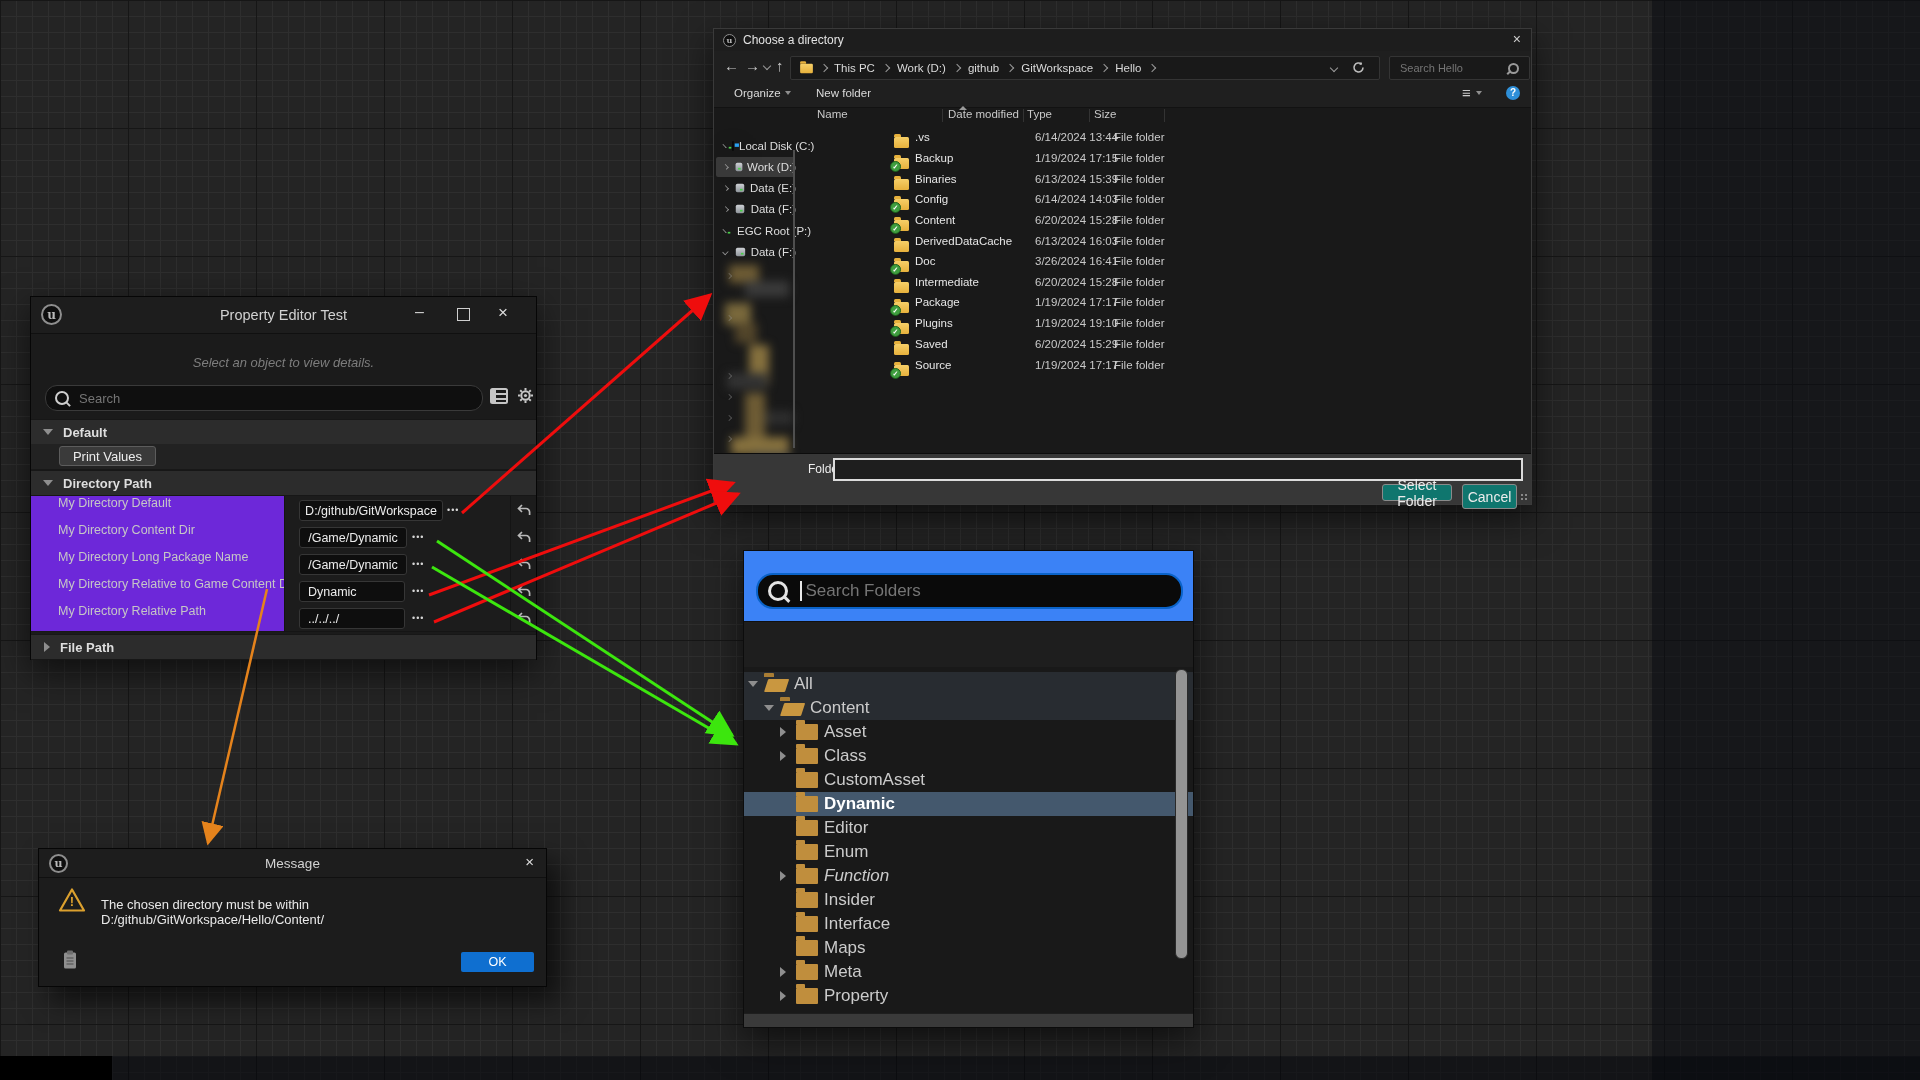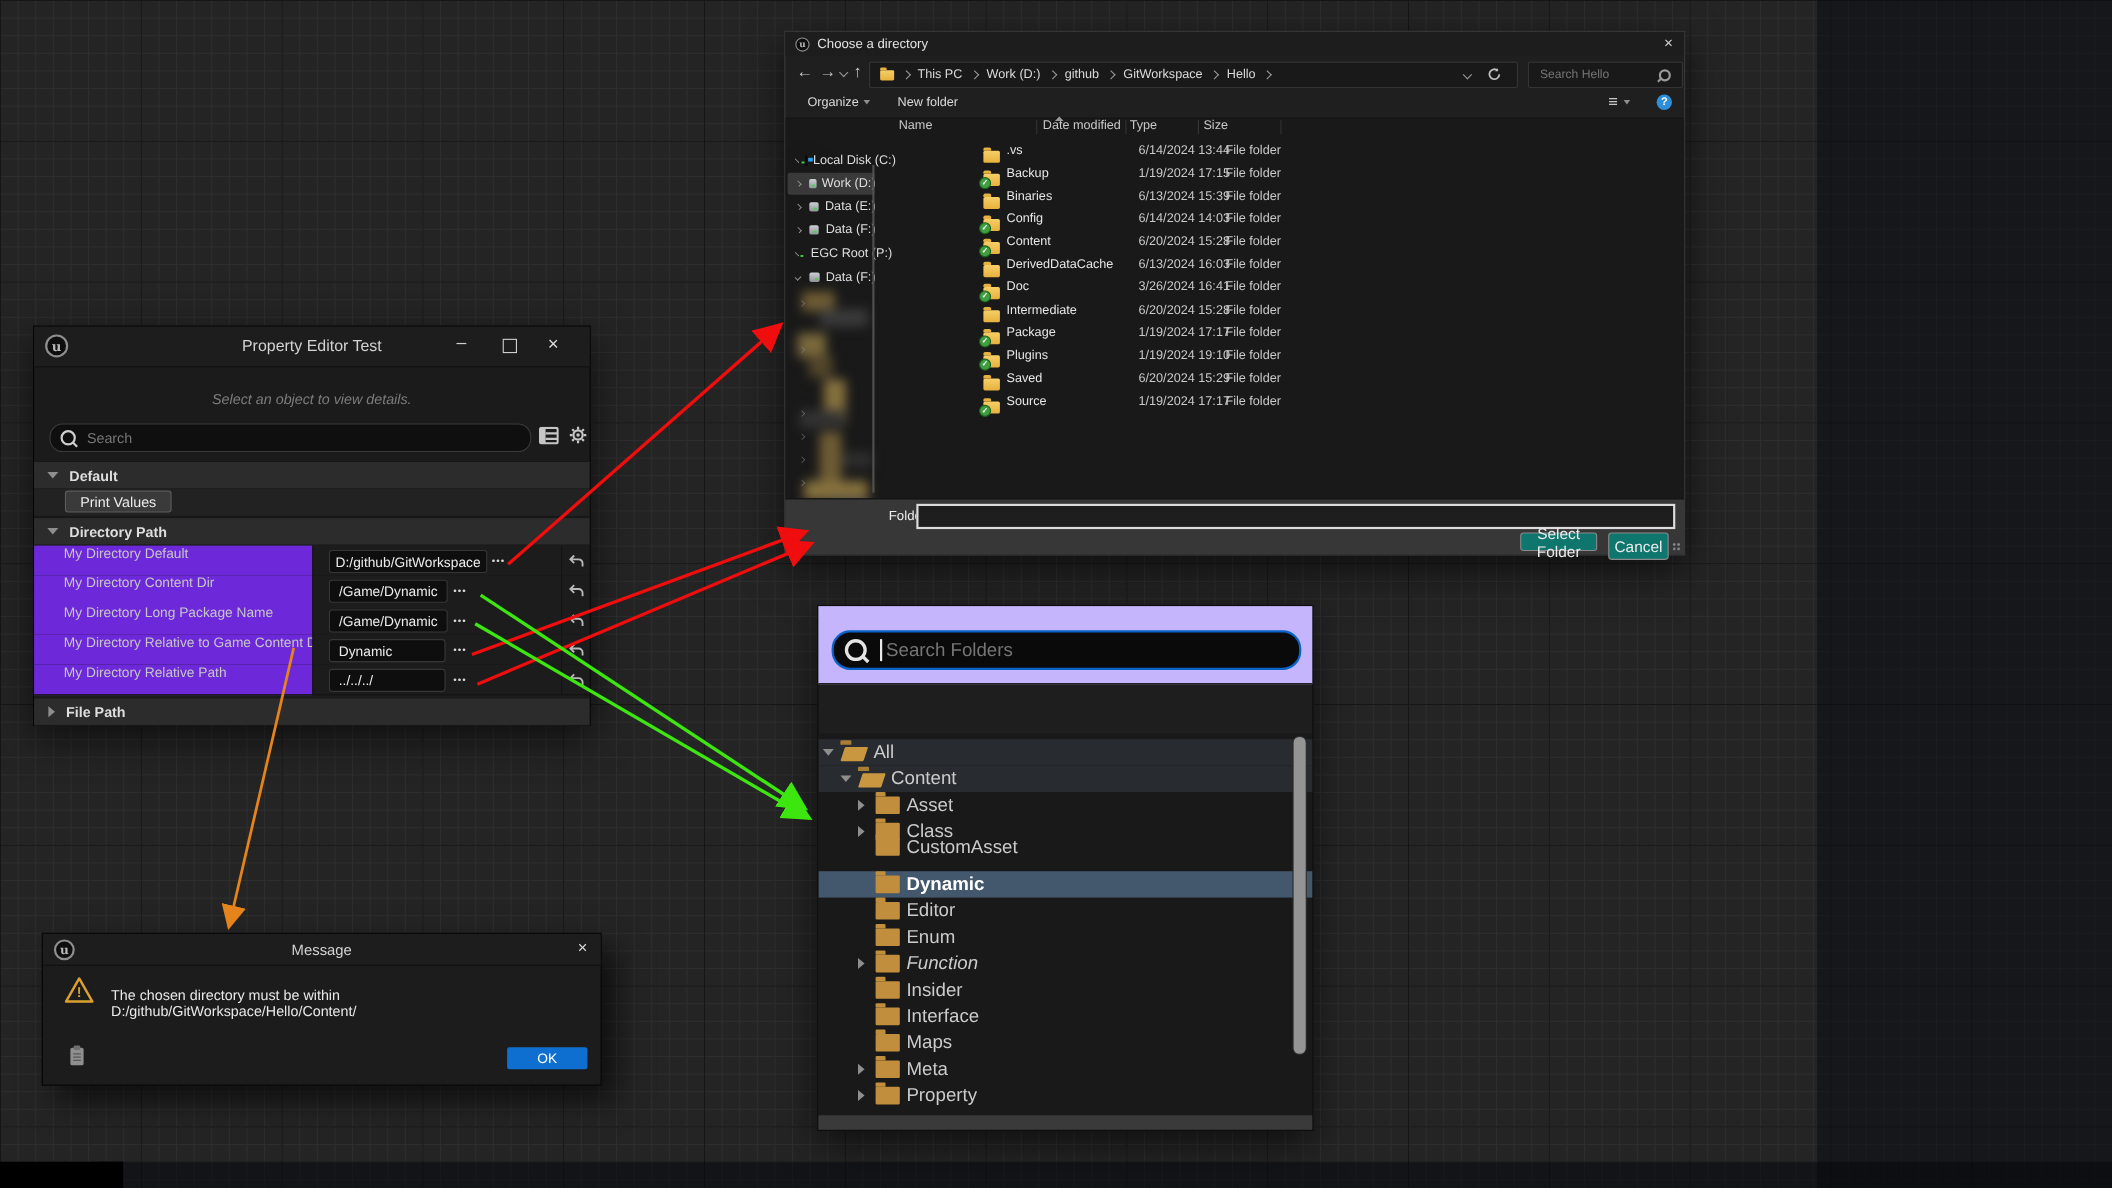--- a/index.html
+++ b/index.html
@@ -431,21 +431,21 @@
     <div class="a" style="left:0;top:424px;width:100%;height:50px;background:#373737;border-top:1px solid #0c0c0c;">
       <span class="a" style="left:94px;top:8px;font-size:12px;color:#ededed;">Folder:</span>
       <input class="a" style="left: 119px; top: 4px; width: 682px; height: 17px; background: rgb(30, 30, 30); border: 2px solid rgb(220, 220, 220); color: rgb(238, 238, 238); font-size: 12px; outline: none; font-family: &quot;Liberation Sans&quot;, sans-serif;" value="">
       <button class="winbtn a" style="left:668px;top:30px;width:70px;height:17px;font-family:'Liberation Sans',sans-serif;">Select Folder</button>
       <button class="winbtn a" style="left:748px;top:30px;width:55px;height:25px;font-family:'Liberation Sans',sans-serif;">Cancel</button>
       <span class="a" style="right:3px;bottom:3px;width:8px;height:8px;background:radial-gradient(#8a8a8a 1px,transparent 1.3px);background-size:4px 4px;"></span>
     </div>
   </section>
 
   <section class="win" style="left:743px;top:550px;width:449px;height:476px;background:#1e1e1e;border:1px solid #0c0c0c;">
-    <div class="a" style="left:0;top:0;width:100%;height:70px;background:#c4b5fd;border-bottom:1px solid #101010;">
+    <div class="a" style="left:0;top:0;width:100%;height:70px;background:#3b82f6;border-bottom:1px solid #101010;">
       <div class="a flex" style="left:12px;top:22px;width:423px;height:32px;background:#0a0a0a;border:2px solid #0a63c9;border-radius:17px;">
         <span class="mag mag-lg" style="margin-left:10px;"></span>
         <span style="width:1.5px;height:20px;background:#e8e8e8;margin-left:12px;"></span>
         <input style="flex: 1 1 0%; background: transparent; border: none; outline: none; color: rgb(229, 229, 229); font-size: 17px; margin-left: 2px; font-family: &quot;Liberation Sans&quot;, sans-serif;" placeholder="Search Folders">
       </div>
     </div>
 
     <div class="a" style="left:0;top:116px;width:100%;height:346px;background:#191919;overflow:hidden;">
       <div class="trow" style="top:5px;padding-left:4px;background:#282c31;">
         <span class="slot">
@@ -468,21 +468,21 @@
         <span class="ufold"></span>
         <span class="nm">Asset</span>
       </div>
       <div class="trow" style="top:77px;padding-left:36px;">
         <span class="slot">
             <span class="trt"></span>
           </span>
         <span class="ufold"></span>
         <span class="nm">Class</span>
       </div>
-      <div class="trow" style="top:91px;padding-left:36px;">
+      <div class="trow" style="top:101px;padding-left:36px;">
         <span class="slot"></span>
         <span class="ufold"></span>
         <span class="nm">CustomAsset</span>
       </div>
       <div class="trow" style="top:125px;padding-left:36px;background:#44586d;color:#fff;width:429px;">
         <span class="slot"></span>
         <span class="ufold"></span>
         <span class="nm" style="font-weight:bold;">Dynamic</span>
       </div>
       <div class="trow" style="top:149px;padding-left:36px;">

